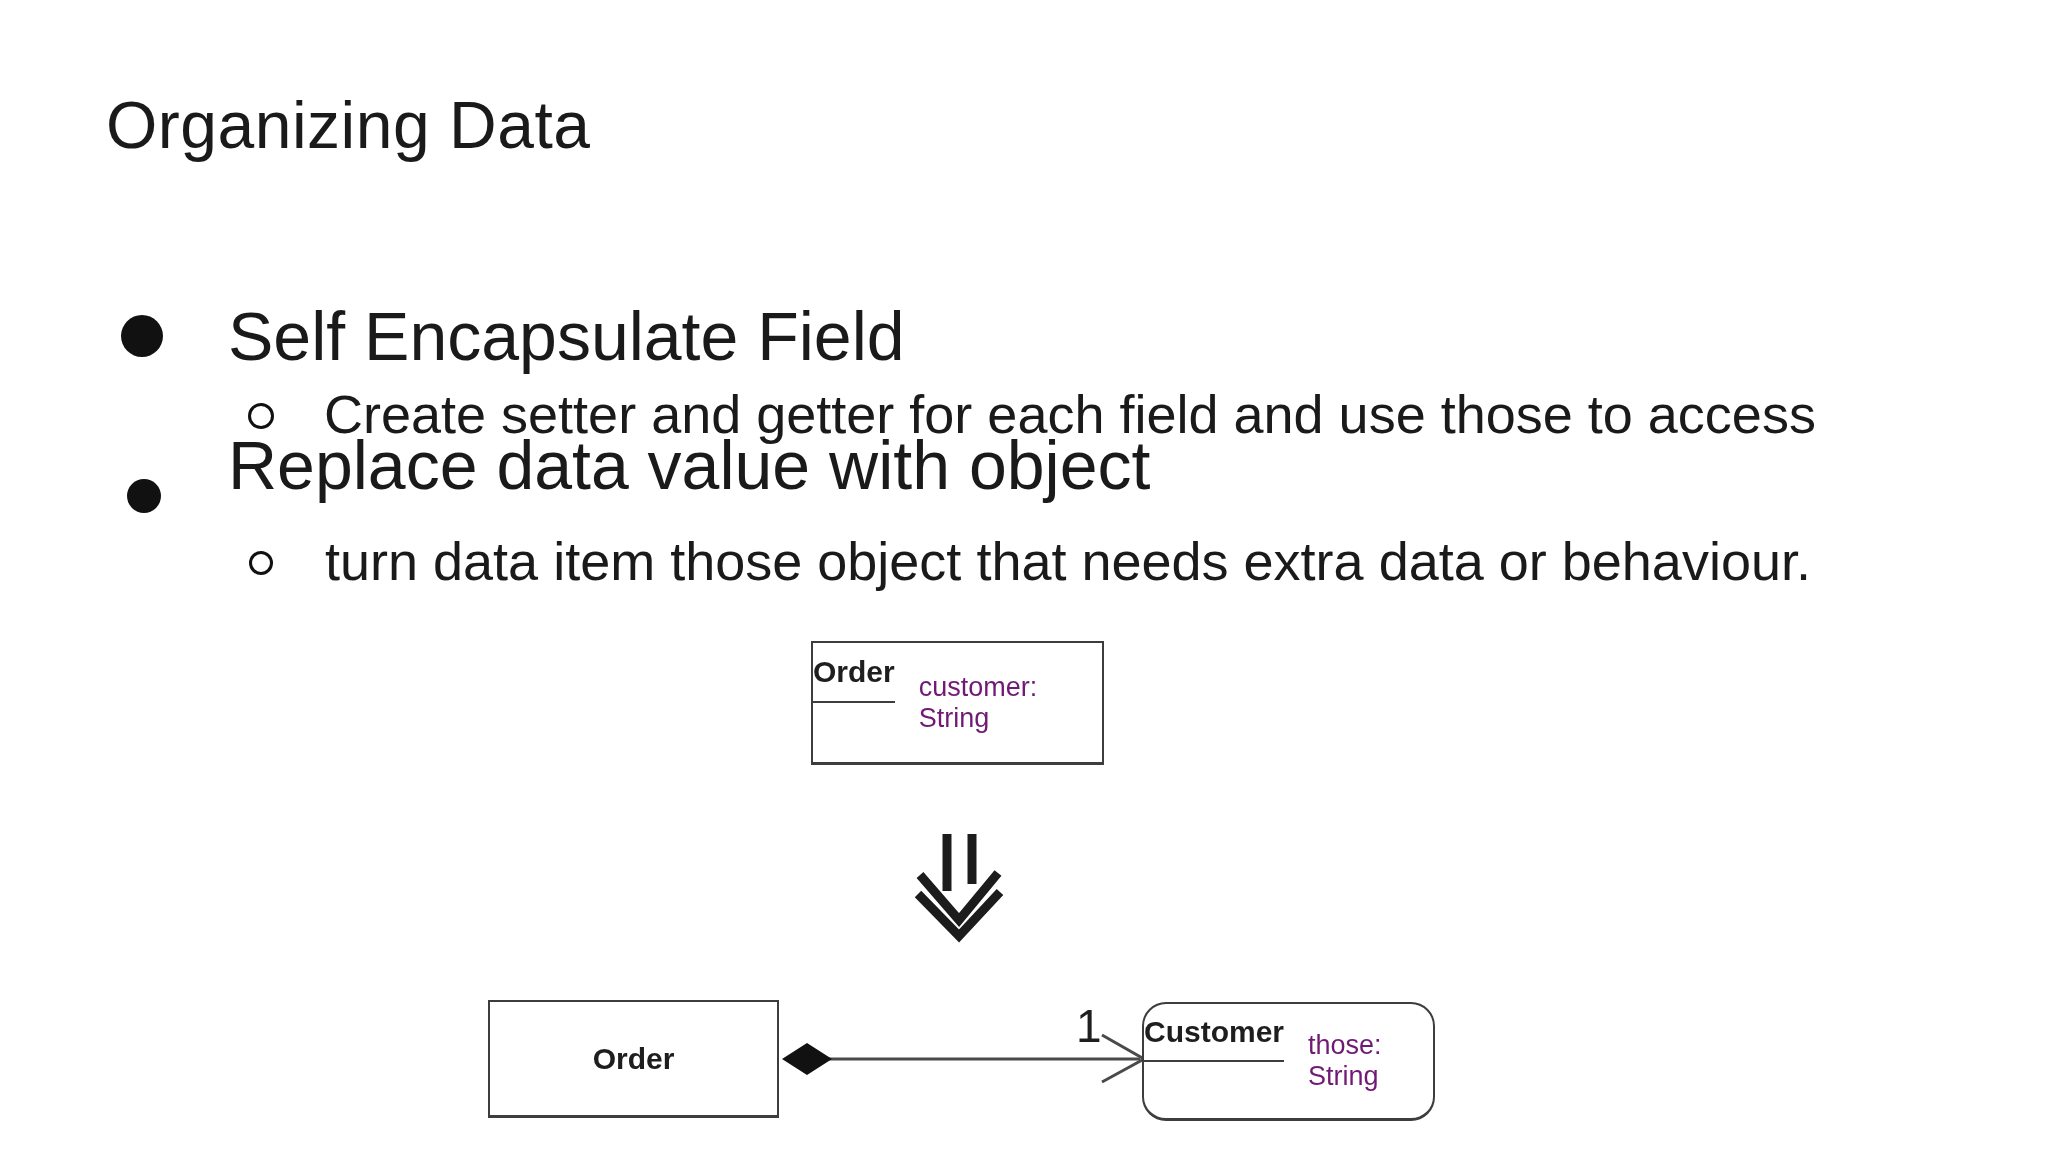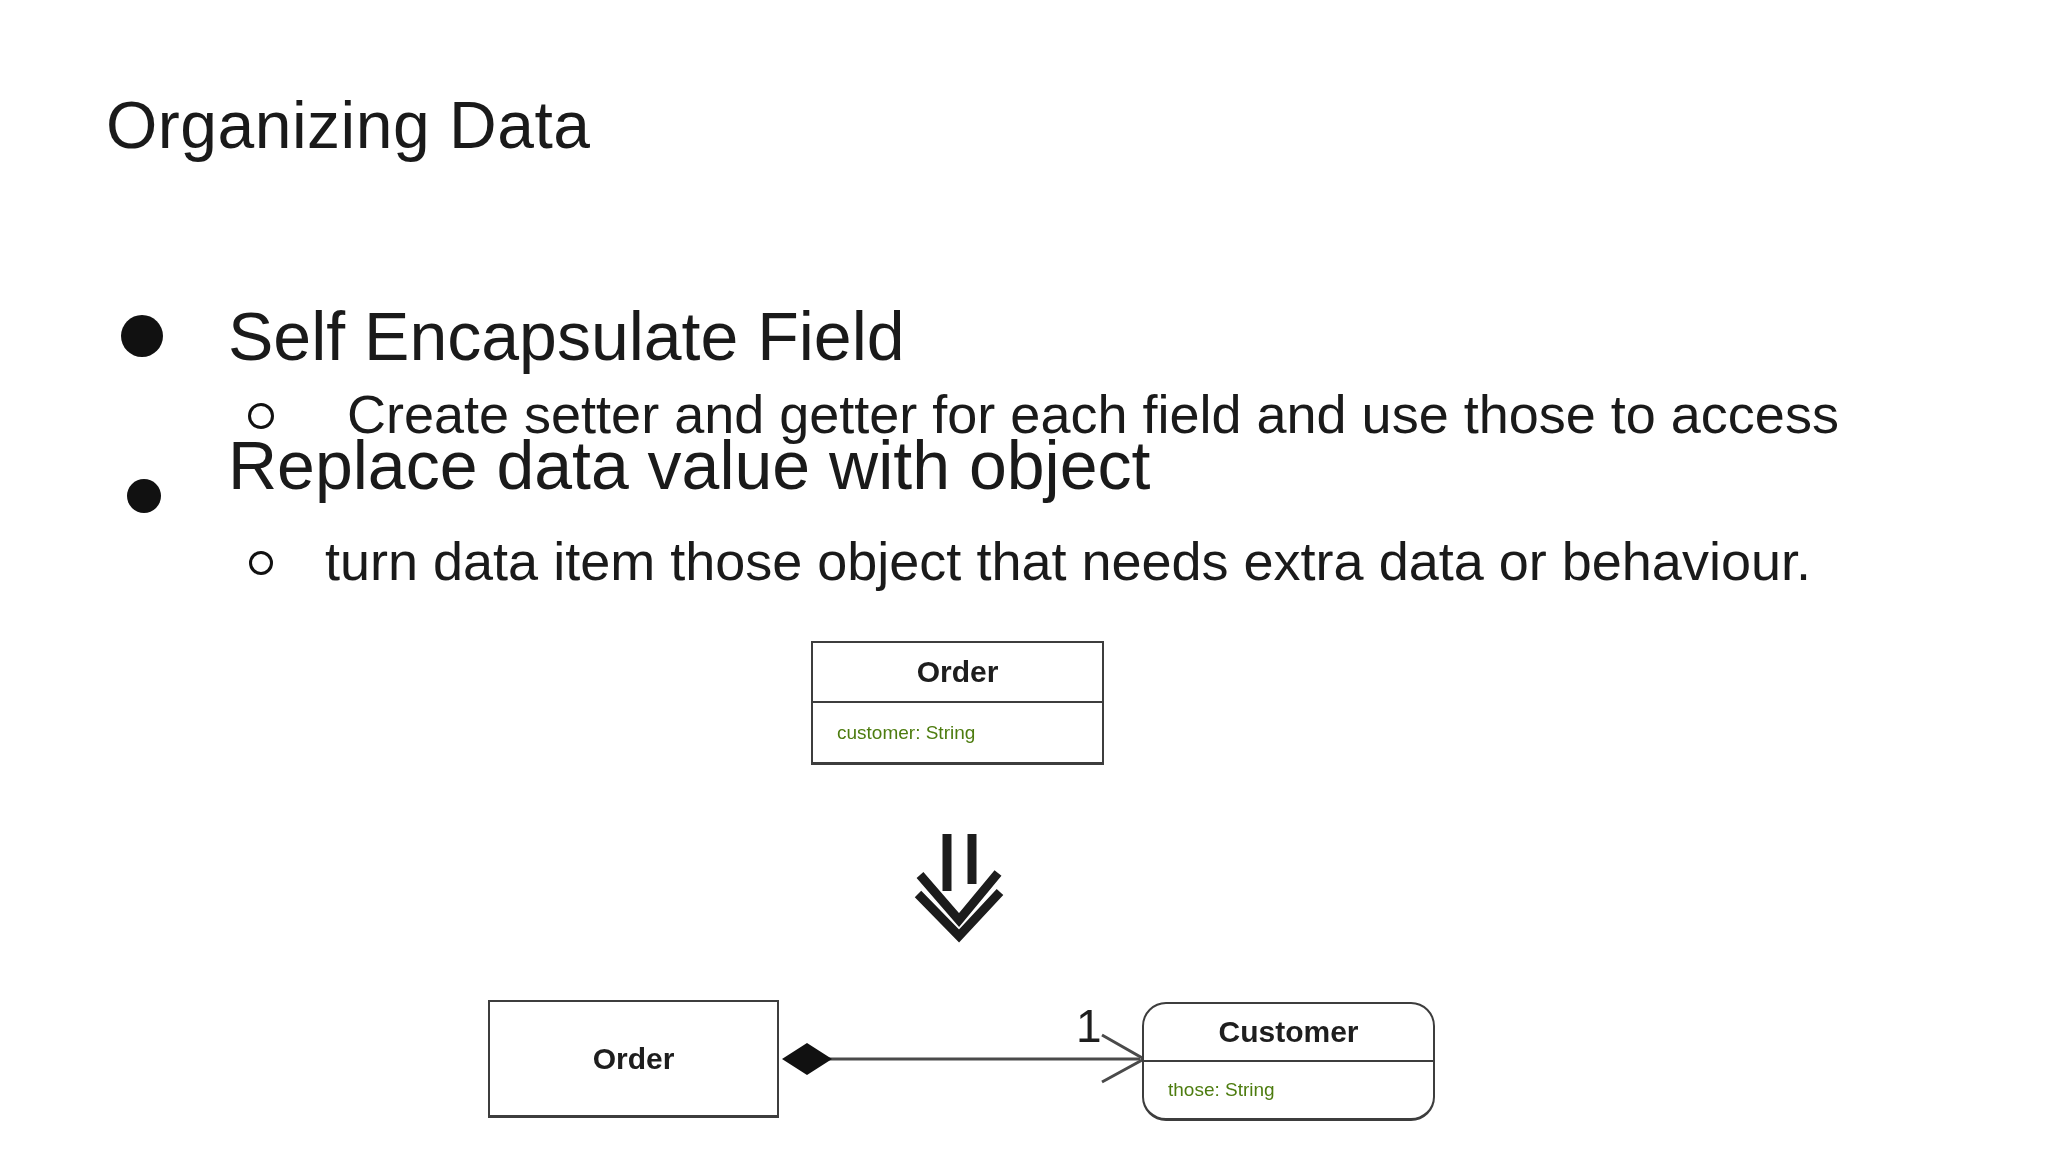--- a/index.html
+++ b/index.html
@@ -48,35 +48,35 @@
     box-sizing: border-box;
   }
 
   
   .uml-box {
     box-sizing: border-box;
     border: 2px solid #3d3d3d;
     border-bottom-width: 3px;
     background: #ffffff;
     display: flex;
-    flex-direction: column;
+    flex-direction: row;
   }
   .uml-name {
     font-weight: bold;
     font-size: 30px;
     color: #1e1e1e;
     display: flex;
     align-items: center;
     justify-content: center;
   }
   .uml-name.with-divider { border-bottom: 2px solid #3d3d3d; }
   .uml-attr {
     flex: 1;
-    font-size: 19px;
-    color: #4d7c0f;
+    font-size: 27px;
+    color: #701a75;
     display: flex;
     align-items: center;
     padding-left: 24px;
   }
   #box-order-before { left: 811px; top: 641px; width: 293px; height: 124px; }
   #box-order-before .uml-name { height: 58px; }
   #box-order-after  { left: 488px; top: 1000px; width: 291px; height: 118px; justify-content: center; }
   #box-order-after .uml-name { height: 100%; }
   #box-customer     { left: 1142px; top: 1002px; width: 293px; height: 119px; border-radius: 24px; }
   #box-customer .uml-name { height: 56px; }
@@ -100,21 +100,21 @@
 <body>
 
 <div class="slide">
 
   <div class="abs title">Organizing Data</div>
 
   <div class="abs marker-filled" style="left:121px; top:315px; width:42px; height:42px;"></div>
   <div class="abs btext l1" style="top:302px;">Self Encapsulate Field</div>
 
   <div class="abs marker-open" style="left:248px; top:403px; width:26px; height:26px;"></div>
-  <div class="abs btext l2" style="left:347px; top:387px;">Create setter and getter for each field and use those to access</div>
+  <div class="abs btext l2" style="left:324px; top:387px;">Create setter and getter for each field and use those to access</div>
 
   <div class="abs marker-filled" style="left:127px; top:479px; width:34px; height:34px;"></div>
   <div class="abs btext l1" style="top:431px;">Replace data value with object</div>
 
   <div class="abs marker-open" style="left:249px; top:551px; width:24px; height:24px;"></div>
   <div class="abs btext l2" style="left:325px; top:534px;">turn data item those object that needs extra data or behaviour.</div>
 
   <div class="abs uml-box" id="box-order-before">
     <div class="uml-name with-divider">Order</div>
     <div class="uml-attr">customer: String</div>

